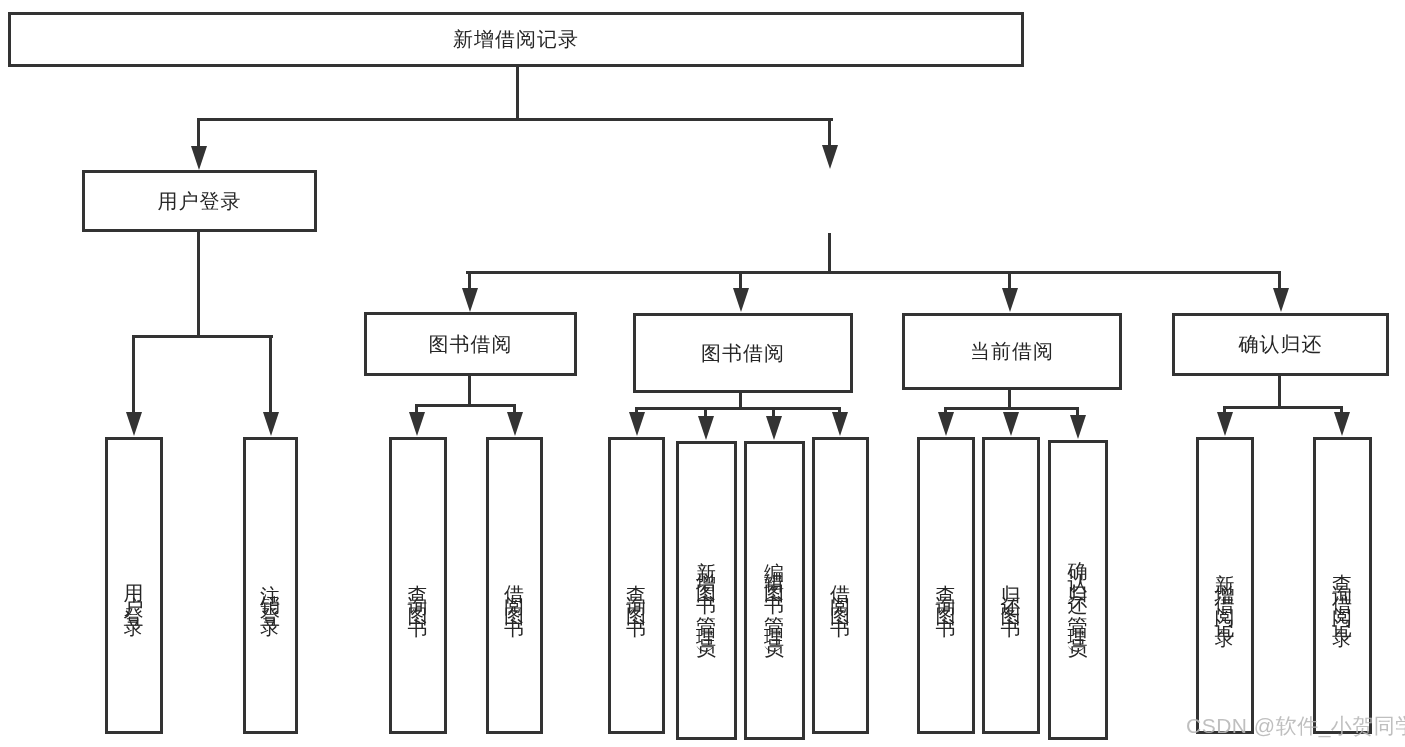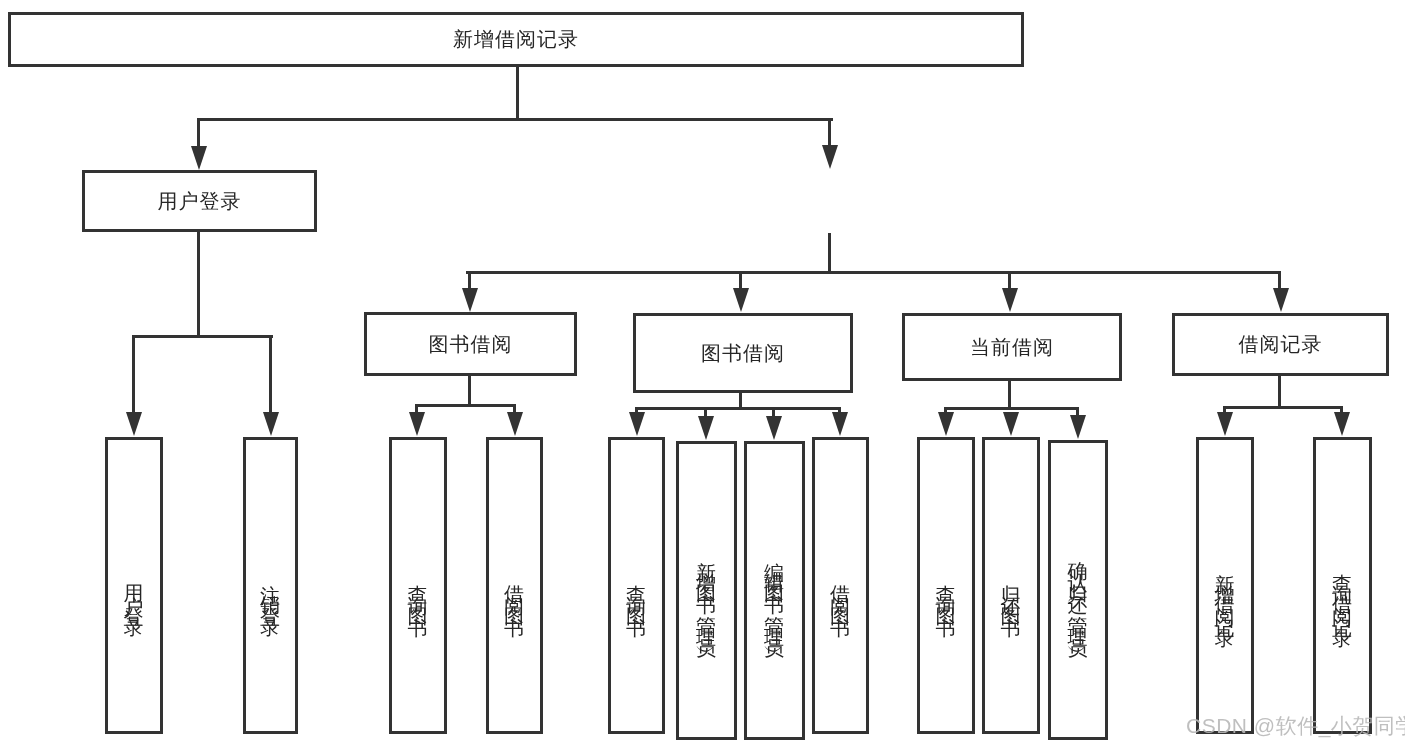--- a/index.html
+++ b/index.html
@@ -125,22 +125,22 @@
     <div class="arrowhead" style="left: 1003px; top: 412px;"></div>
     <div class="arrowhead" style="left: 1070px; top: 415px;"></div>
     <div class="arrowhead" style="left: 1217px; top: 412px;"></div>
     <div class="arrowhead" style="left: 1334px; top: 412px;"></div>
     <div class="box h" style="left: 8px; top: 12px; width: 1016px; height: 55px;">新增借阅记录</div>
     <div class="box h" style="left: 82px; top: 170px; width: 235px; height: 62px;">用户登录</div>
     <div class="box v" style="left: 105px; top: 437px; width: 58px; height: 297px;">用户登录</div>
     <div class="box v" style="left: 243px; top: 437px; width: 55px; height: 297px;">注销登录</div>
     <div class="box h" style="left: 364px; top: 312px; width: 213px; height: 64px;">图书借阅</div>
     <div class="box h" style="left: 633px; top: 313px; width: 220px; height: 80px;">图书借阅</div>
-    <div class="box h" style="left: 902px; top: 313px; width: 220px; height: 68px;">当前借阅</div>
-    <div class="box h" style="left: 1172px; top: 313px; width: 217px; height: 63px;">借阅记录</div>
+    <div class="box h" style="left: 902px; top: 313px; width: 220px; height: 77px;">当前借阅</div>
+    <div class="box h" style="left: 1172px; top: 313px; width: 217px; height: 63px;">确认归还</div>
     <div class="box v" style="left: 389px; top: 437px; width: 58px; height: 297px;">查询图书</div>
     <div class="box v" style="left: 486px; top: 437px; width: 57px; height: 297px;">借阅图书</div>
     <div class="box v" style="left: 608px; top: 437px; width: 57px; height: 297px;">查询图书</div>
     <div class="box v" style="left: 676px; top: 441px; width: 61px; height: 299px;">新增图书（管理员）</div>
     <div class="box v" style="left: 744px; top: 441px; width: 61px; height: 299px;">编辑图书（管理员）</div>
     <div class="box v" style="left: 812px; top: 437px; width: 57px; height: 297px;">借阅图书</div>
     <div class="box v" style="left: 917px; top: 437px; width: 58px; height: 297px;">查询图书</div>
     <div class="box v" style="left: 982px; top: 437px; width: 58px; height: 297px;">归还图书</div>
     <div class="box v" style="left: 1048px; top: 440px; width: 60px; height: 300px;">确认归还（管理员）</div>
     <div class="box v" style="left: 1196px; top: 437px; width: 58px; height: 297px;">新增借阅记录</div>

